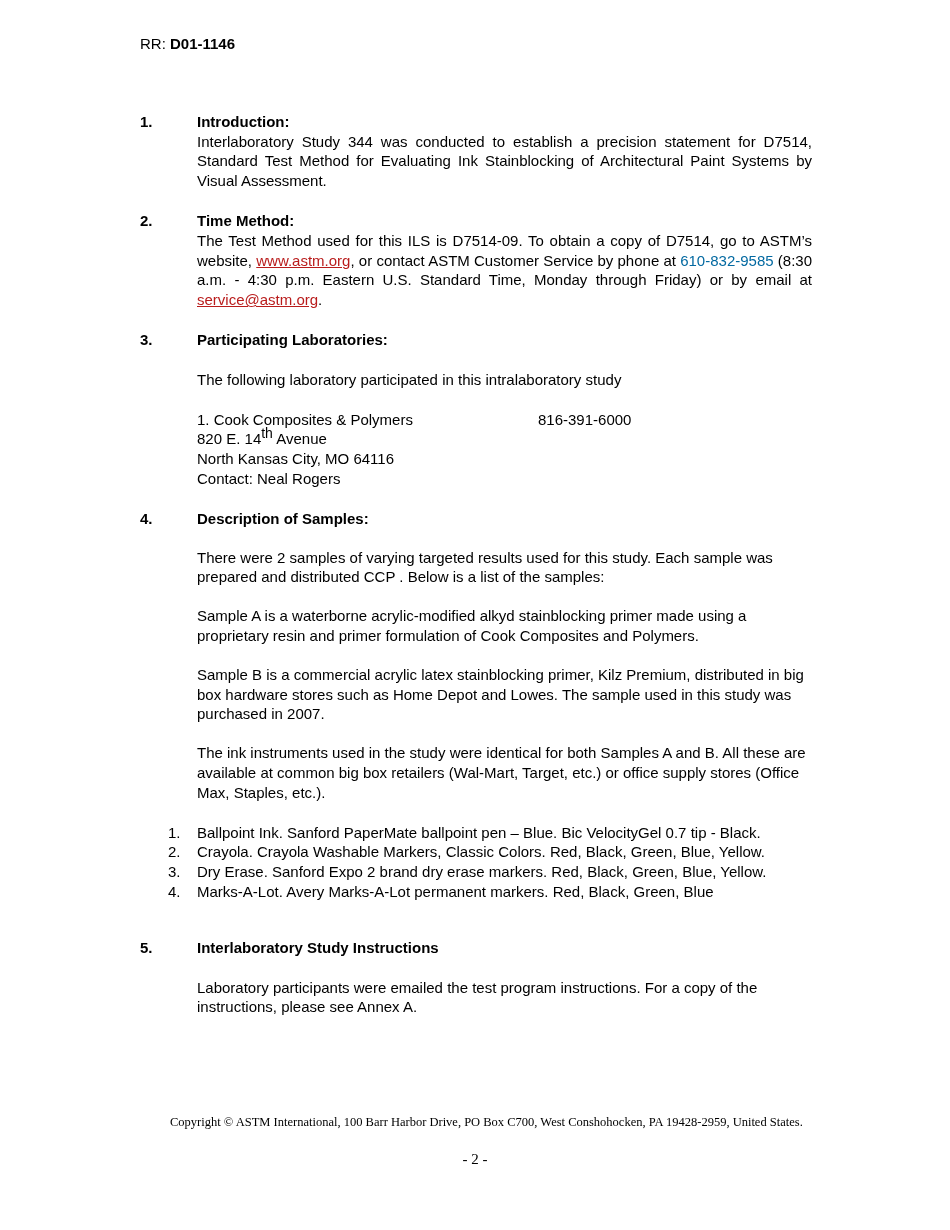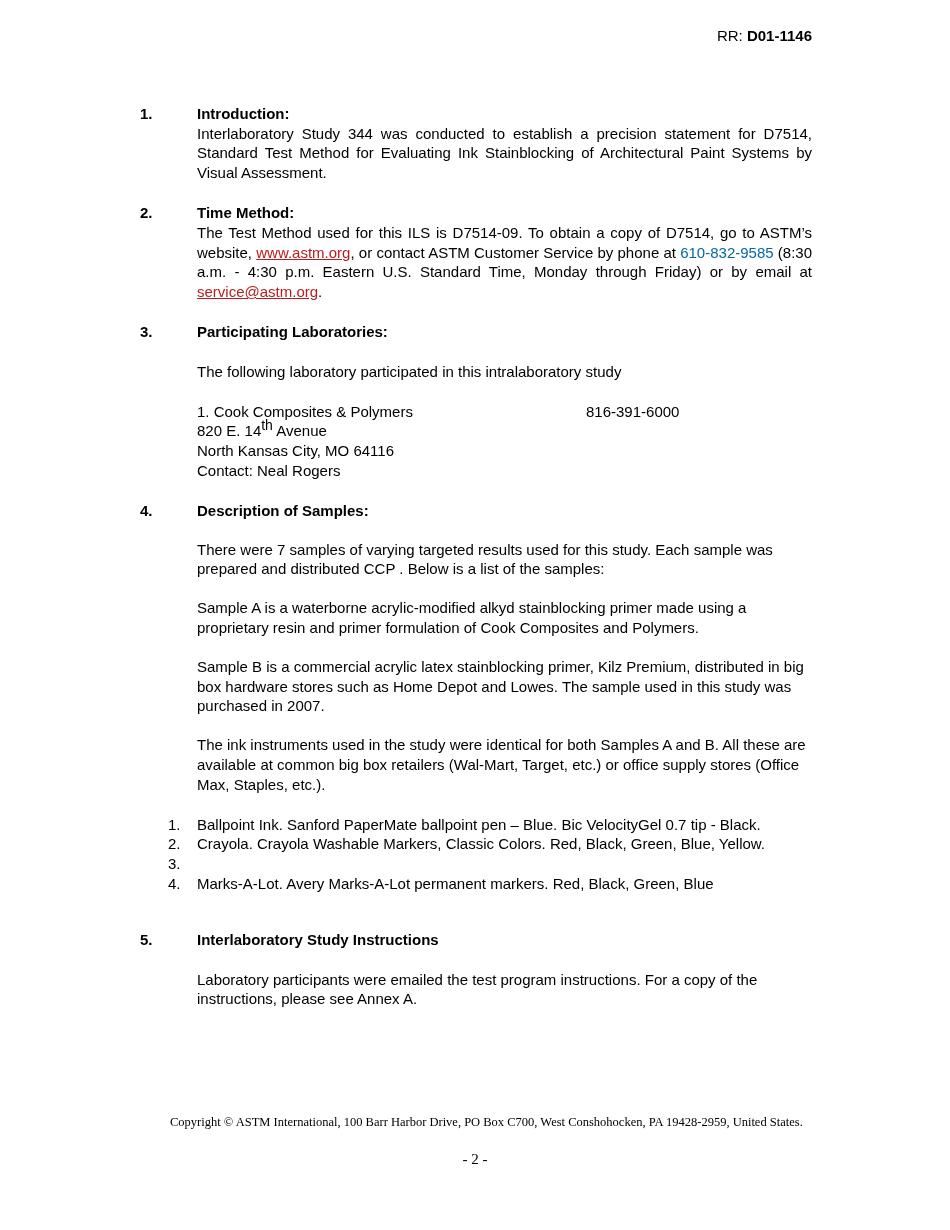--- a/index.html
+++ b/index.html
@@ -4,39 +4,39 @@
 <style>
   * { box-sizing: border-box; }
   html, body { margin: 0; padding: 0; background: #ffffff; }
   .page {
     width: 950px; height: 1230px; margin: 0 auto; background: #ffffff;
     position: relative; overflow: hidden;
     font-family: "Liberation Sans", "DejaVu Sans", sans-serif;
     font-size: 15px; color: #000000; line-height: 1.32;
   }
   .content { position: absolute; left: 140px; top: 0; width: 672px; }
-  .doc-header { margin-top: 26px; text-align: right; }
+  .doc-header { margin-top: 34px; }
   .bold { font-weight: bold; }
   .section { display: flex; align-items: flex-start; }
   .sec-num { width: 57px; flex: 0 0 57px; font-weight: bold; }
   .sec-body { flex: 1; min-width: 0; }
   .sec-title { font-weight: bold; }
   p { margin: 0; }
   .justify { text-align: justify; }
   .mt { margin-top: 19px; }
   .gap20 { margin-top: 20px; }
   .s1 { margin-top: 58px; }
   .s2 { margin-top: 20px; }
   .s3 { margin-top: 20px; }
   .s4 { margin-top: 20px; }
   .s5 { margin-top: 36px; }
   .link { color: #b91c1c; text-decoration: underline; cursor: pointer; }
   .phone-red { color: #0369a1; }
   sup { font-size: 14px; vertical-align: super; line-height: 0; }
-  .lab-row { display: flex; gap: 48px; }
+  .lab-row { display: flex; }
   .lab-name { width: 341px; flex: 0 0 341px; }
   .num-list { margin-left: -29px; margin-top: 20px; }
   .list-item { display: flex; }
   .li-num { width: 29px; flex: 0 0 29px; }
   .footer {
     position: absolute; left: 140px; top: 1114px; width: 720px;
     font-family: "Liberation Serif", "DejaVu Serif", serif; font-size: 12.5px; margin-left: 30px;
   }
   .page-num {
     position: absolute; left: 0; top: 1150px; width: 100%; text-align: center;
@@ -81,35 +81,36 @@
           <div>North Kansas City, MO 64116</div>
           <div>Contact: Neal Rogers</div>
         </div>
       </div>
     </div>
 
     <div class="section s4">
       <div class="sec-num">4.</div>
       <div class="sec-body">
         <div class="sec-title">Description of Samples:</div>
-        <p class="mt">There were 7 samples of varying targeted results used for this study.  Each sample was prepared and distributed CCP . Below is a list of the samples:</p>
+        <p class="mt">There were 2 samples of varying targeted results used for this study.  Each sample was prepared and distributed CCP . Below is a list of the samples:</p>
         <p class="mt">Sample A is a waterborne acrylic-modified alkyd stainblocking primer made using a proprietary resin and primer formulation of Cook Composites and Polymers.</p>
         <p class="mt">Sample B is a commercial acrylic latex stainblocking primer, Kilz Premium, distributed in big box hardware stores such as Home Depot and Lowes.  The sample used in this study was purchased in 2007.</p>
         <p class="mt">The ink instruments used in the study were identical for both Samples A and B.  All these are available at common big box retailers (Wal-Mart, Target, etc.) or office supply stores (Office Max, Staples, etc.).</p>
         <div class="num-list">
           <div class="list-item">
             <span class="li-num">1.</span>
             <span>Ballpoint Ink.  Sanford PaperMate ballpoint pen – Blue. Bic VelocityGel 0.7 tip - Black.</span>
           </div>
           <div class="list-item">
             <span class="li-num">2.</span>
             <span>Crayola.  Crayola Washable Markers, Classic Colors.  Red, Black, Green, Blue, Yellow.</span>
           </div>
           <div class="list-item">
             <span class="li-num">3.</span>
+            <span>Dry Erase. Sanford Expo 2 brand dry erase markers.  Red, Black, Green, Blue, Yellow.</span>
           </div>
           <div class="list-item">
             <span class="li-num">4.</span>
             <span>Marks-A-Lot.  Avery Marks-A-Lot permanent markers.  Red, Black, Green, Blue</span>
           </div>
         </div>
       </div>
     </div>
 
     <div class="section s5">

